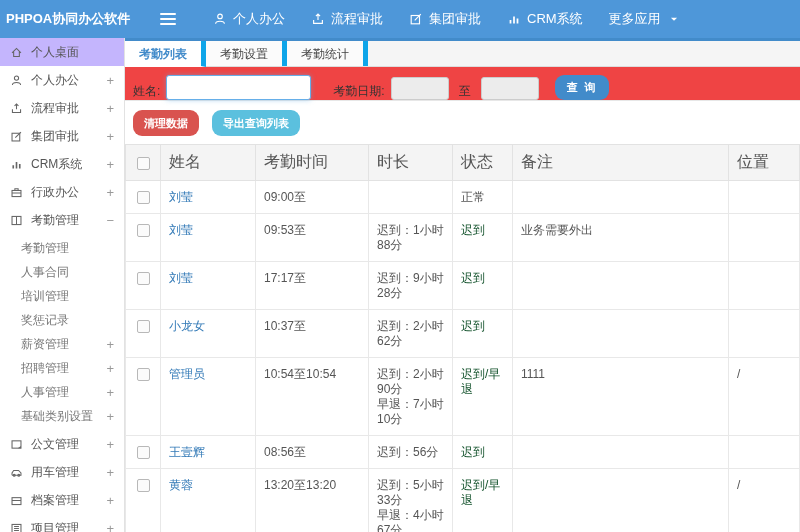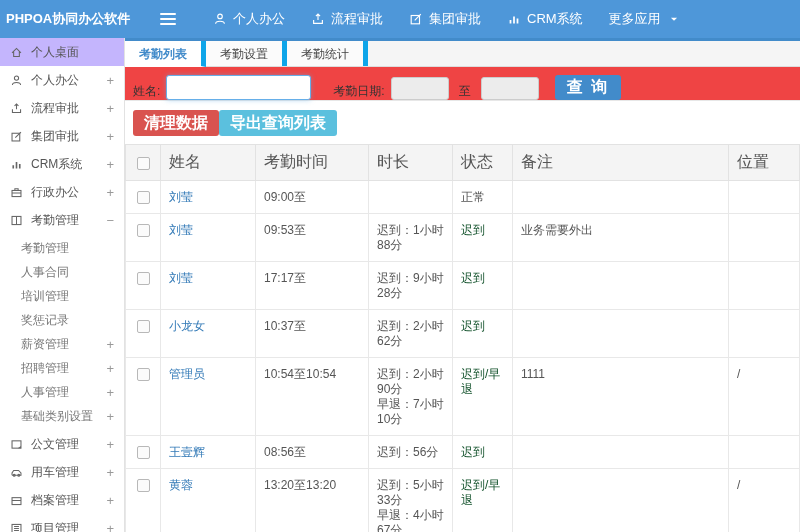--- a/index.html
+++ b/index.html
@@ -42,25 +42,25 @@
 
   .filter-row { display:flex; align-items:flex-end; height:34px; padding:0 8px;
     background:#ef4444; border-bottom:1px solid #e7e7e7; }
   .filter-label { color:#333; margin-right:6px; white-space:nowrap; }
   .lbl-date { margin-left:22px; }
   .name-input { width:145px; height:25px; border:1px solid #66afe9; border-radius:3px;
     padding:0 6px; outline:none; box-shadow:0 0 5px rgba(102,175,233,.5); font-size:12px; }
   .date-input { width:58px; height:23px; background:#ececec; border:1px solid #ccc;
     border-radius:3px; padding:0 5px; font-size:12px; color:#555; }
   .to-label { margin:0 10px; color:#333; }
-  .btn { border:none; border-radius:3px; color:#fff; font-size:16px; font-weight:bold;
-    cursor:pointer; font-family:Liberation Sans, sans-serif; }
+  .btn { border:none; border-radius:9px; color:#fff; font-size:11px; font-weight:bold;
+    cursor:pointer; font-family:Liberation Serif, serif; }
   .search-btn { background:#428bca; height:25px; padding:0 12px; margin-left:16px; letter-spacing:2px; }
 
-  .actions-row { padding:9px 8px 8px 8px; display:flex; }
+  .actions-row { padding:9px 8px 8px 8px; display:flex; gap:13px; }
   .clean-btn { background:#d9534f; height:26px; padding:0 11px; }
   .export-btn { background:#5bc0de; height:26px; padding:0 11px; }
 
   
   table { width:100%; border-collapse:collapse; table-layout:fixed; }
   th { background:#f4f4f4; border:1px solid #e2e2e2; text-align:left;
     padding:7px 8px; color:#555; font-weight:normal; font-size:16px; }
   td { border:1px solid #e8e8e8; padding:9px 8px 8px 8px; vertical-align:top;
     line-height:15px; color:#555; word-break:break-all; }
   .cb-col { width:35px; text-align:center; }

